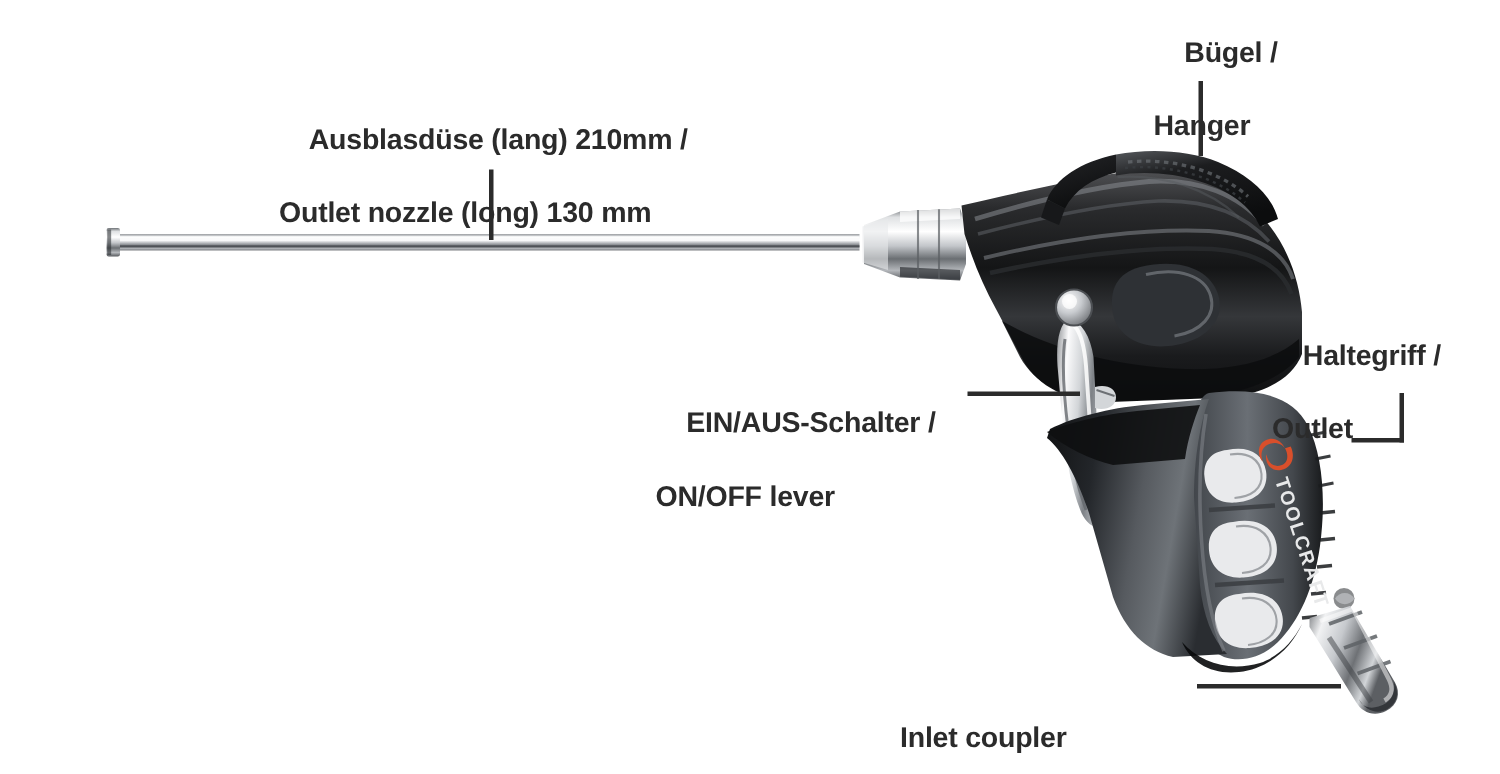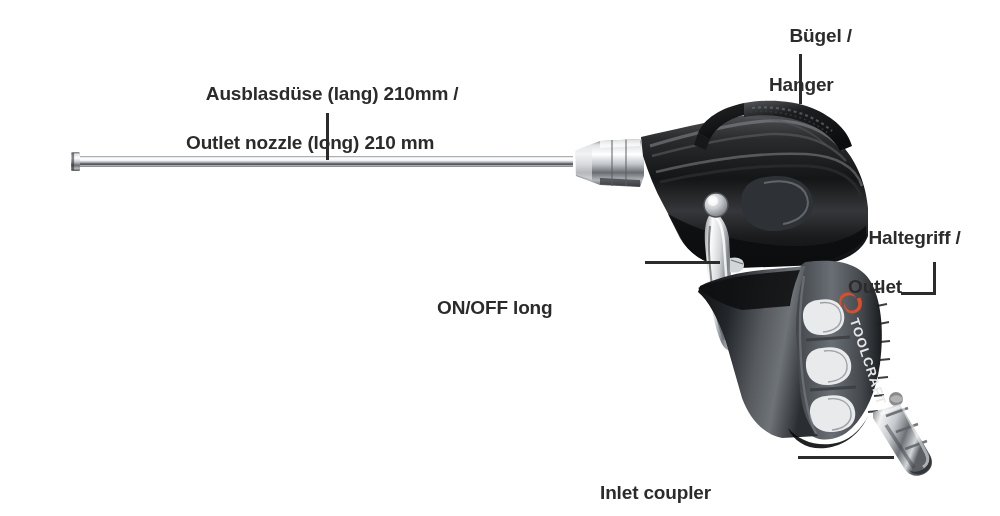--- a/index.html
+++ b/index.html
@@ -297,30 +297,31 @@
 
   <div class="leader leader-v" style="left:326px; top:113px; height:47px;"></div>
   <div class="leader leader-v" style="left:799px; top:54px; height:50px;"></div>
   <div class="leader leader-h" style="left:645px; top:261px; width:75px;"></div>
   <div class="leader leader-v" style="left:933px; top:262px; height:33px;"></div>
   <div class="leader leader-h" style="left:901px; top:292px; width:35px;"></div>
   <div class="leader leader-h" style="left:798px; top:456px; width:96px;"></div>
 
   <div class="callout" style="left:186px; top:58px;">
     <span>Ausblasdüse (lang) 210mm /</span>
-    <span class="l2">Outlet nozzle (long) 210 mm</span>
+    <span class="l2">Outlet nozzle (long) 130 mm</span>
   </div>
 
   <div class="callout" style="left:769px; top:0px;">
     <span>Bügel /</span>
     <span class="l2">Hanger</span>
   </div>
 
   <div class="callout" style="left:437px; top:247px;">
-    <span class="l2">ON/OFF long</span>
+    <span>EIN/AUS-Schalter /</span>
+    <span class="l2">ON/OFF lever</span>
   </div>
 
   <div class="callout" style="left:848px; top:202px;">
     <span>Haltegriff /</span>
     <span class="l2">Outlet</span>
   </div>
 
   <div class="callout" style="left:600px; top:432px;">
     <span class="l2">Inlet coupler</span>
   </div>

